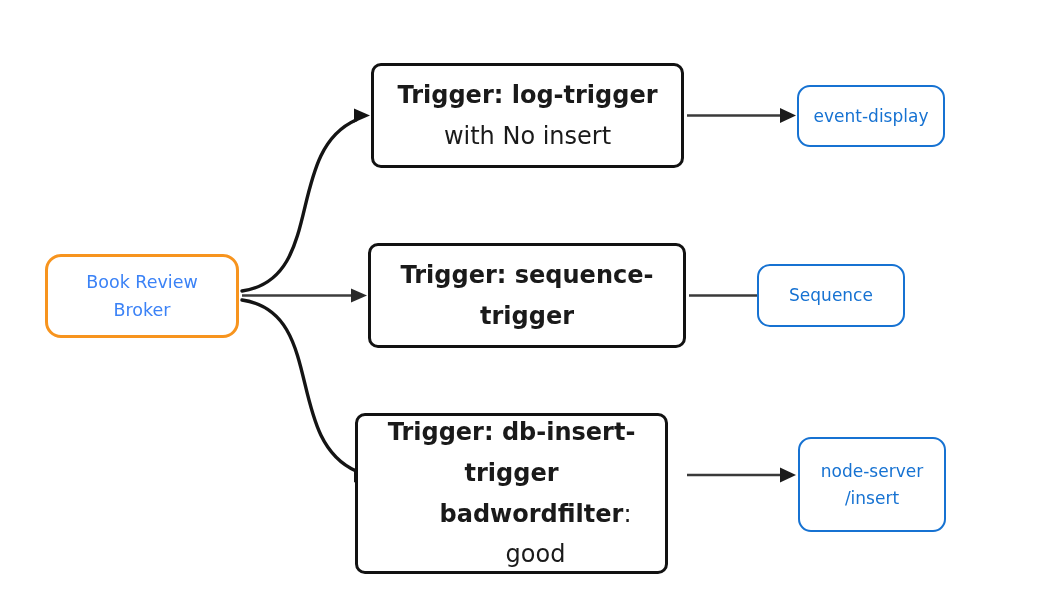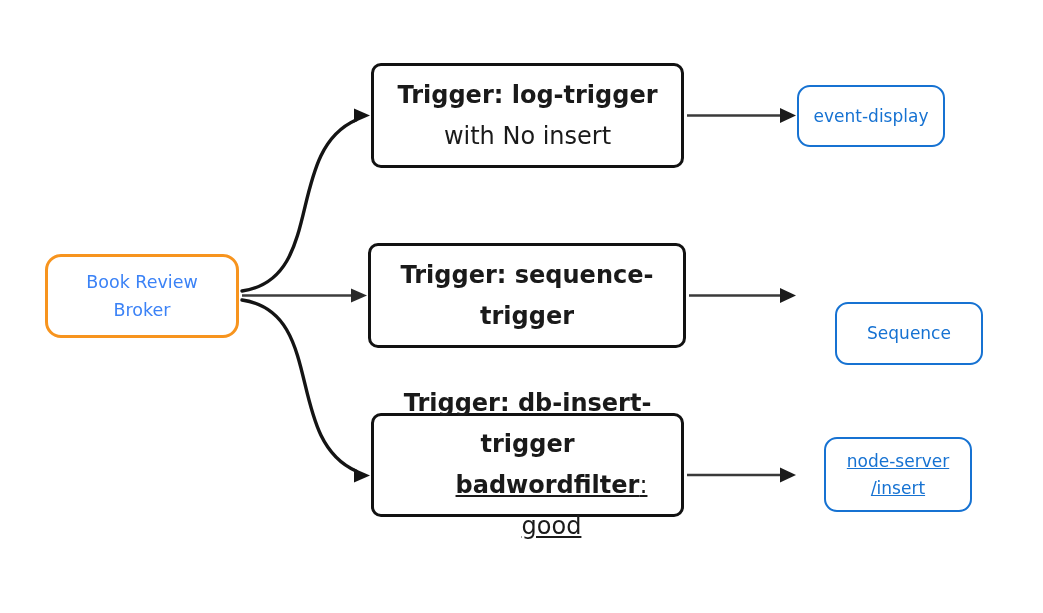--- a/index.html
+++ b/index.html
@@ -21,31 +21,31 @@
     white-space:pre-line;
   }
   .trigger {
     border:3px solid #121212; border-radius:10px;
     color:#1a1a1a; font-size:24px; line-height:1.7;
   }
   .trigger .ln { width:100%; }
   .trigger b, .trigger .b { font-weight:bold; }
   .t1 { left:371px; top:63px;  width:313px; height:105px; }
   .t2 { left:368px; top:243px; width:318px; height:105px; }
-  .t3 { left:371px; top:413px; width:313px; height:104px; }
-  .t3 .ln-indent { padding-left:48px; box-sizing:border-box;text-decoration:underline; }
+  .t3 { left:355px; top:413px; width:313px; height:161px; }
+  .t3 .ln-indent { padding-left:48px; box-sizing:border-box; }
   .service {
     width:148px;
     border:2.5px solid #1672D2; border-radius:13px;
     color:#1672D2; font-size:17px; line-height:1.55;
     white-space:pre-line;
   }
   .s1 { left:797px; top:85px;  height:62px; }
-  .s2 { left:835px; top:264px; height:63px;margin-top:38px; }
-  .s3 { left:824px; top:437px; height:75px;text-decoration:underline; }
+  .s2 { left:757px; top:264px; height:63px; }
+  .s3 { left:798px; top:437px; height:95px; }
 </style>
 </head>
 <body>
 
 <div class="canvas">
 
   <svg class="edges" viewBox="0 0 1043 613" xmlns="http://www.w3.org/2000/svg">
     <g>
       <path d="M 242 291 C 326 279, 284 152, 356 120" fill="none" stroke="#141414" stroke-width="3.4" stroke-linecap="round"></path>
       <polygon points="354,108.5 370,115.5 354,122.5" fill="#141414"></polygon>

